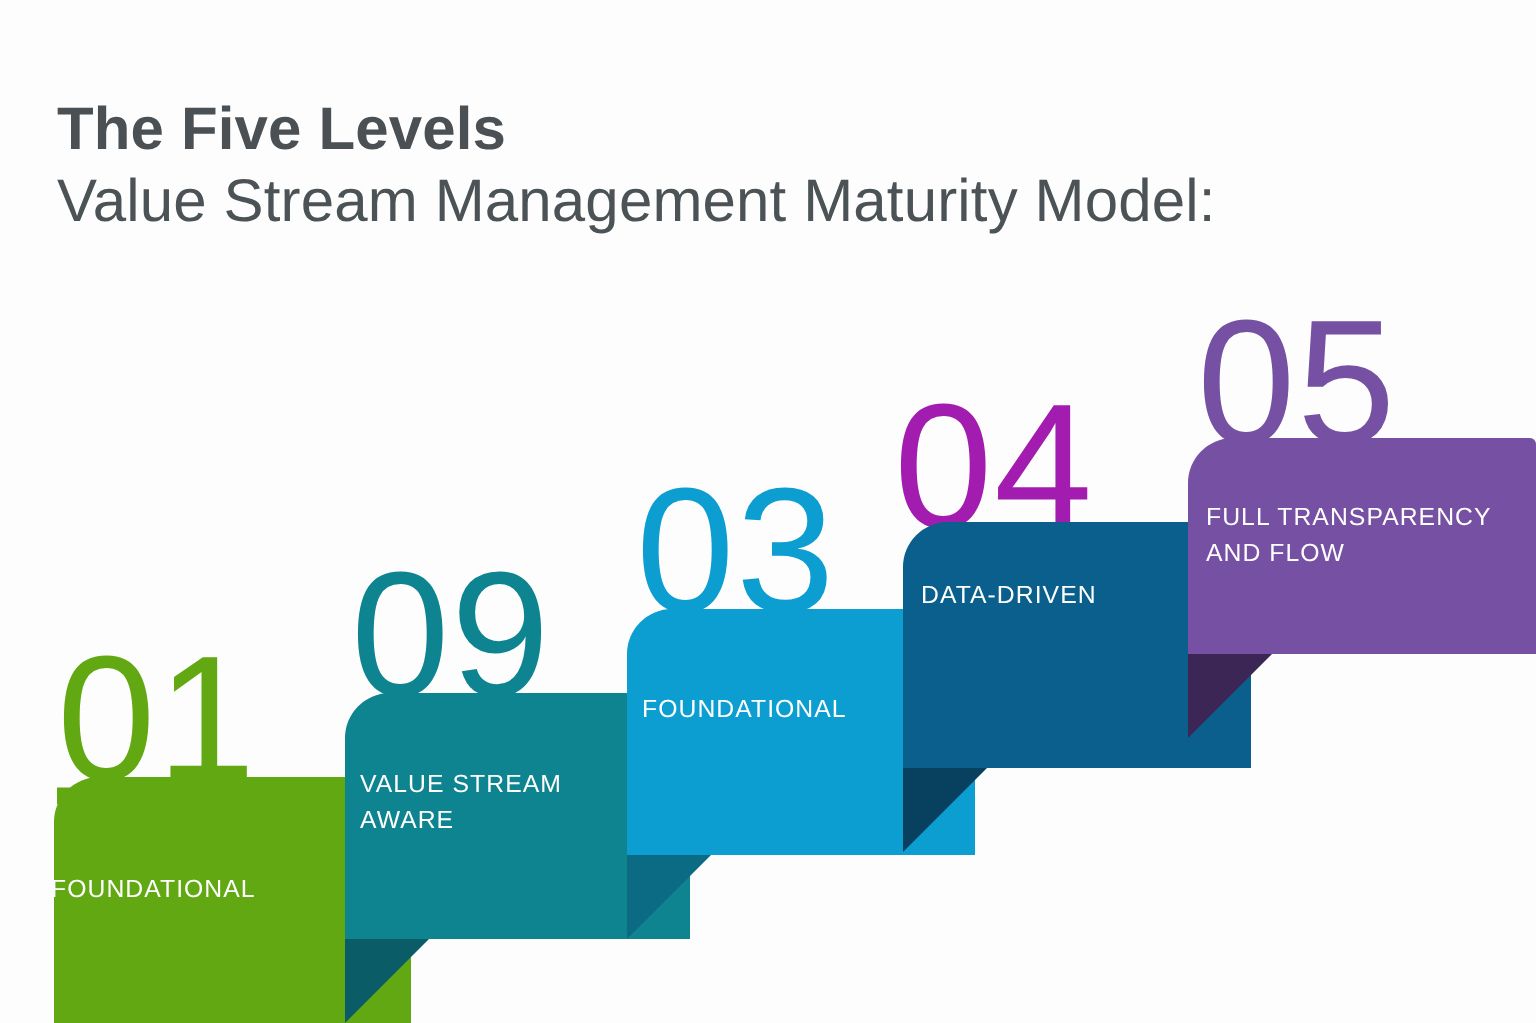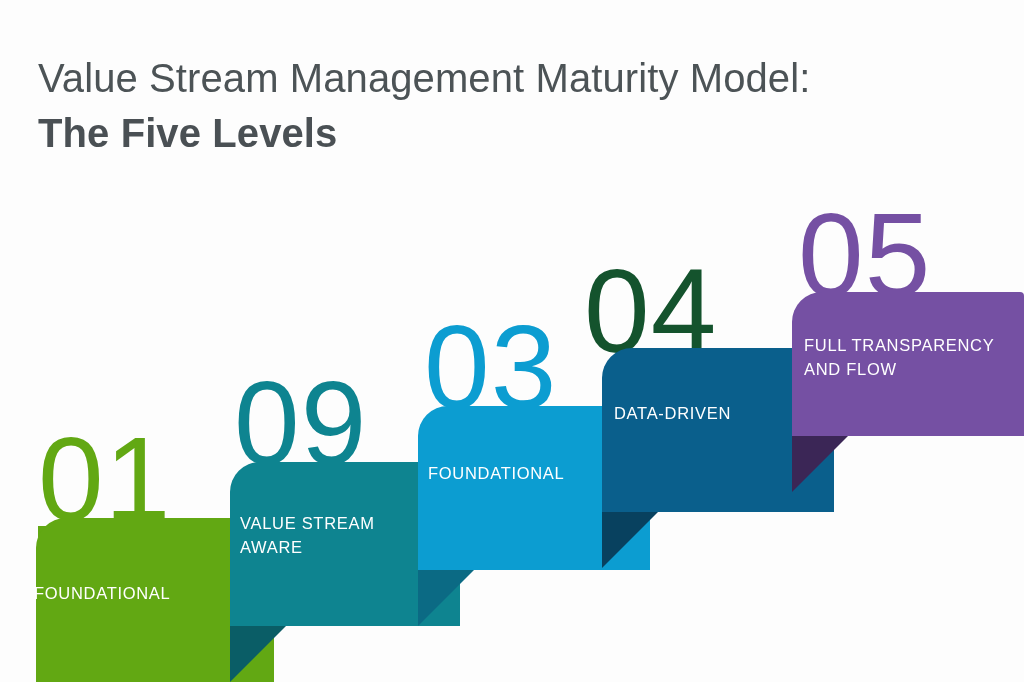--- a/index.html
+++ b/index.html
@@ -77,22 +77,22 @@
   .step-shadow {
     position: absolute;
     width: 0;
     height: 0;
   }
 </style>
 </head>
 <body style="background: rgb(253, 253, 253);">
 
 <div id="heading-block">
+  <div id="title-line-2">The Five Levels</div>
   <div id="title-line-1">Value Stream Management Maturity Model:</div>
-  <div id="title-line-2">The Five Levels</div>
 </div>
 
 <div id="staircase">
 
   <div class="step">
     <div class="step-number" id="num-1" style="left: 38px; top: 420px; color: rgb(98, 168, 19); text-decoration: underline;">01</div>
     <div class="step-body" id="body-1" style="left: 36px; top: 518px; width: 238px; height: 164px; background: rgb(98, 168, 19);"></div>
     <div class="step-label" id="label-1" style="left:34px; top:582px; width:215px;">FOUNDATIONAL</div>
   </div>
 
@@ -105,24 +105,24 @@
   </div>
 
   <div class="step">
     <div class="step-number" id="num-3" style="left: 424px; top: 308px; color: rgb(12, 157, 209);">03</div>
     <div class="step-body" id="body-3" style="left: 418px; top: 406px; width: 232px; height: 164px; background: rgb(12, 157, 209);"></div>
     <div class="step-shadow" id="shadow-3" style="left: 418px; top: 570px; border-left: 56px solid rgb(11, 106, 132); border-bottom: 56px solid transparent;"></div>
     <div class="step-label" id="label-3" style="left:428px; top:462px; width:215px;">FOUNDATIONAL</div>
   </div>
 
   <div class="step">
-    <div class="step-number" id="num-4" style="left: 584px; top: 252px; color: #14532d;">04</div>
+    <div class="step-number" id="num-4" style="left: 596px; top: 252px; color: #a21caf;">04</div>
     <div class="step-body" id="body-4" style="left: 602px; top: 348px; width: 232px; height: 164px; background: rgb(10, 95, 140);"></div>
     <div class="step-shadow" id="shadow-4" style="left: 602px; top: 512px; border-left: 56px solid rgb(8, 65, 95); border-bottom: 56px solid transparent;"></div>
-    <div class="step-label" id="label-4" style="left:614px; top:402px; width:215px;">DATA-DRIVEN</div>
+    <div class="step-label" id="label-4" style="left:614px; top:386px; width:215px;">DATA-DRIVEN</div>
   </div>
 
   <div class="step">
     <div class="step-number" id="num-5" style="left: 798px; top: 196px; color: rgb(117, 80, 163);">05</div>
     <div class="step-body" id="body-5" style="left: 792px; top: 292px; width: 232px; height: 144px; background: rgb(117, 80, 163);"></div>
     <div class="step-shadow" id="shadow-5" style="left: 792px; top: 436px; border-left: 56px solid rgb(59, 38, 86); border-bottom: 56px solid transparent;"></div>
     <div class="step-label" id="label-5" style="left:804px; top:334px; width:218px;">FULL TRANSPARENCY
 AND FLOW</div>
   </div>
 

